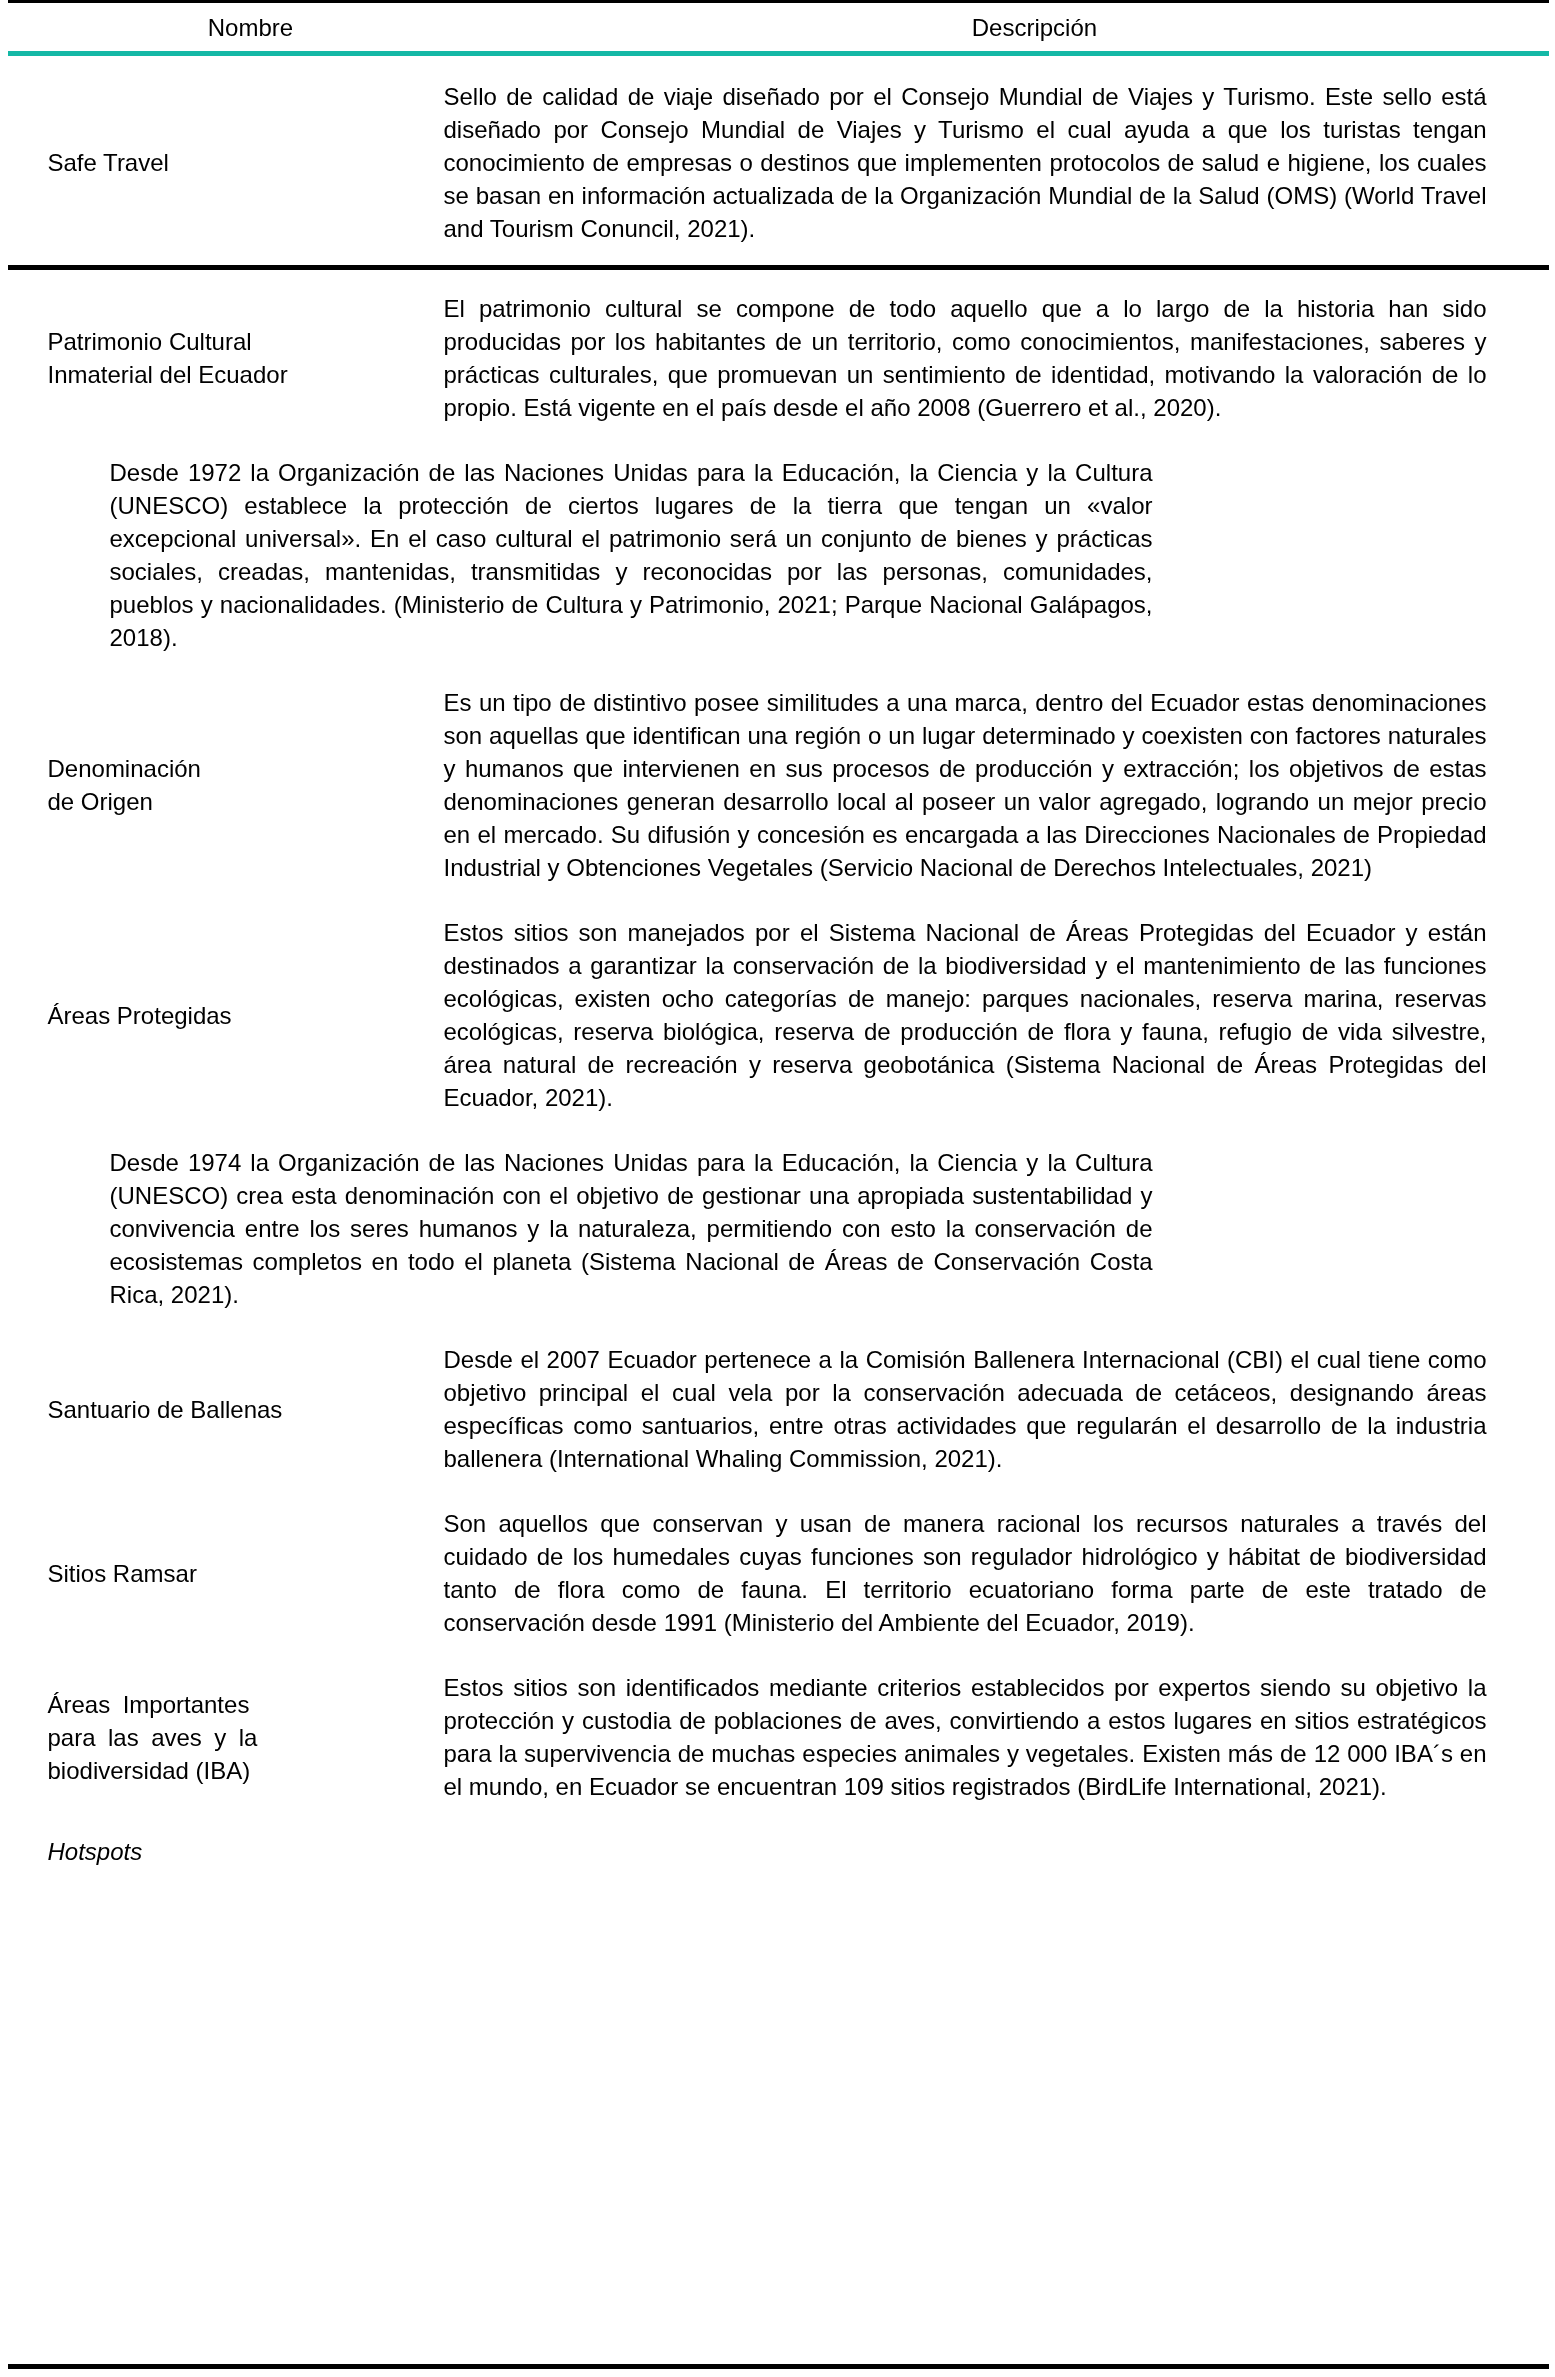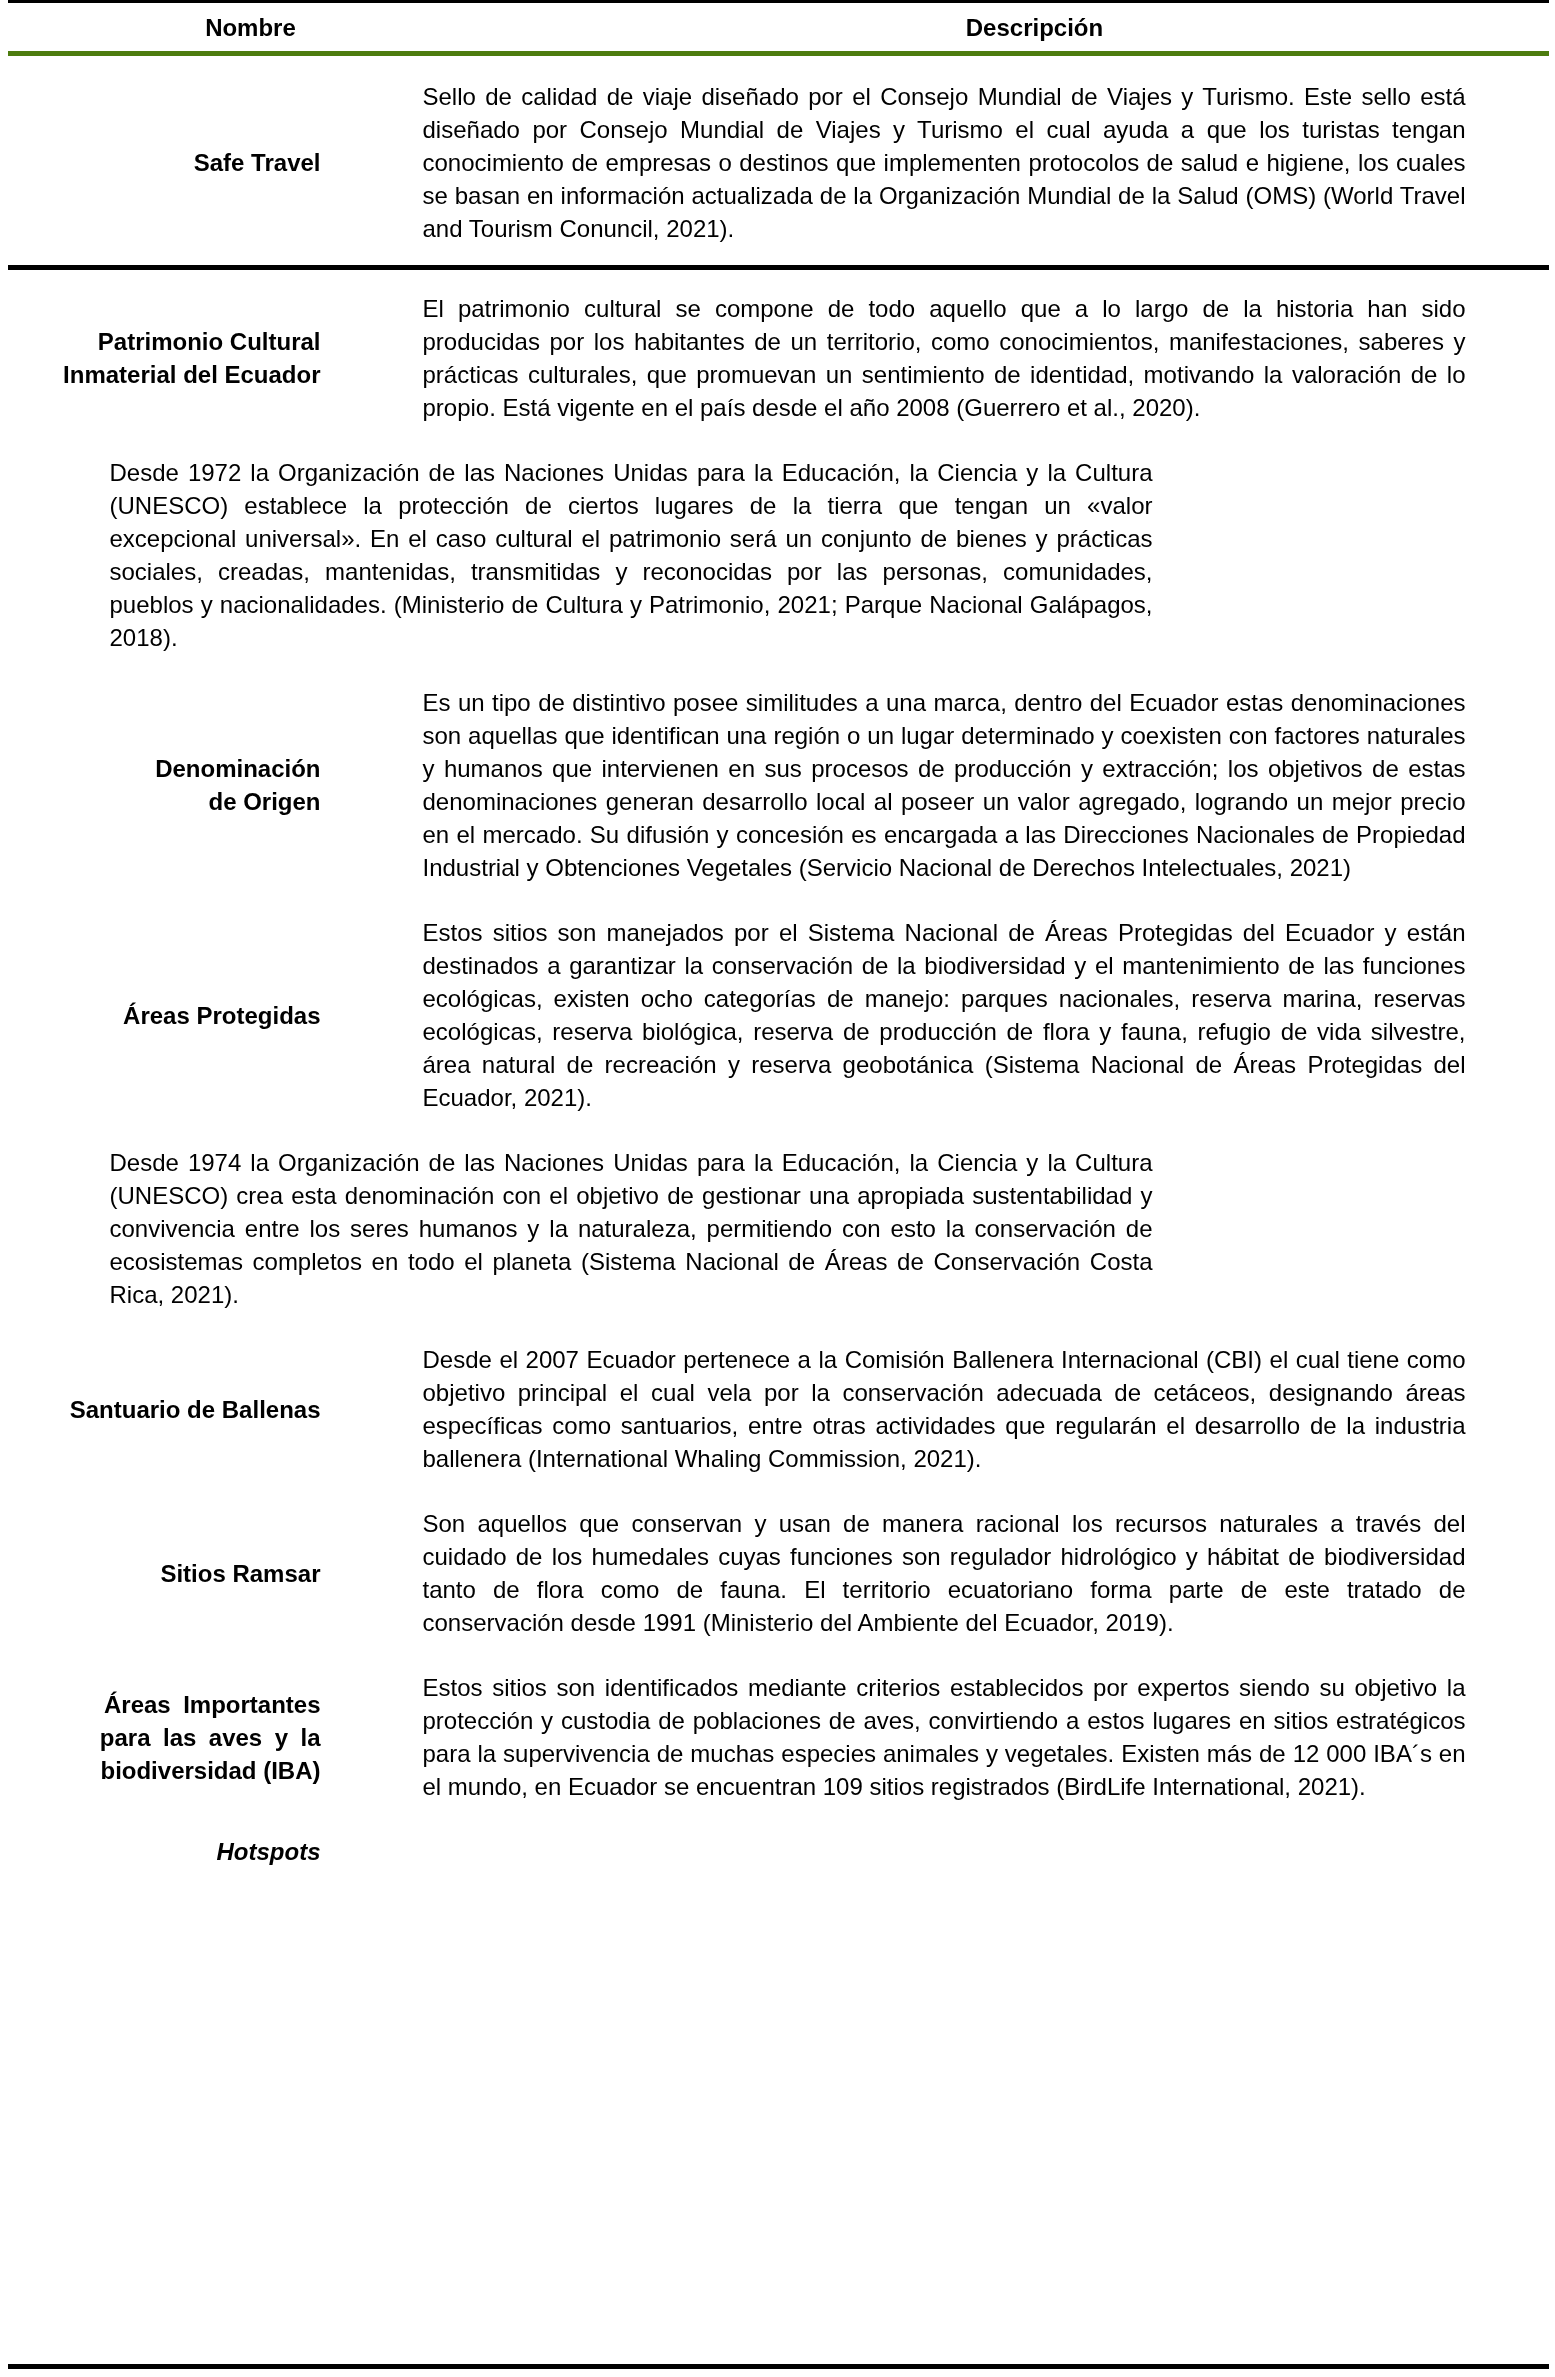--- a/index.html
+++ b/index.html
@@ -12,44 +12,43 @@
     background: #ffffff;
     color: #000000;
     font-family: "Liberation Sans", sans-serif;
     font-size: 24px;
     overflow: hidden;
   }
   
   .thead {
     display: flex;
     border-top: 3.3px solid #000;
-    border-bottom: 5px solid #4d7c0f;
+    border-bottom: 5px solid #14b8a6;
     padding: 11px 0 9.2px 0;
-    font-weight: bold;
+    font-weight: normal;
     gap: 27px;
   }
   .th-name { width: 493px; text-align: center; }
   .th-desc { width: 1043px; text-align: center; }
   
   .trow {
     display: flex;
     align-items: center;
     padding: 16px 0;
   }
   .trow.first {
     padding: 23.4px 0 20px 0;
     border-bottom: 5px solid #000;
     margin-bottom: 6.7px;
   }
   .name-cell {
     flex: none;
     width: 294px;
-    margin-left: 19px;
-    font-weight: bold;
-    text-align: right;
+    margin-left: 40px;
+    font-weight: normal;
   }
   .nline { line-height: 33px; }
   .nline.wide { word-spacing: 5.8px; }
   .nline.gap-below { margin-bottom: 10px; }
   .name-cell.italic { font-style: italic; }
   .desc-cell {
     flex: none;
     width: 1043px;
     margin-left: 102px;
     text-align: justify;

